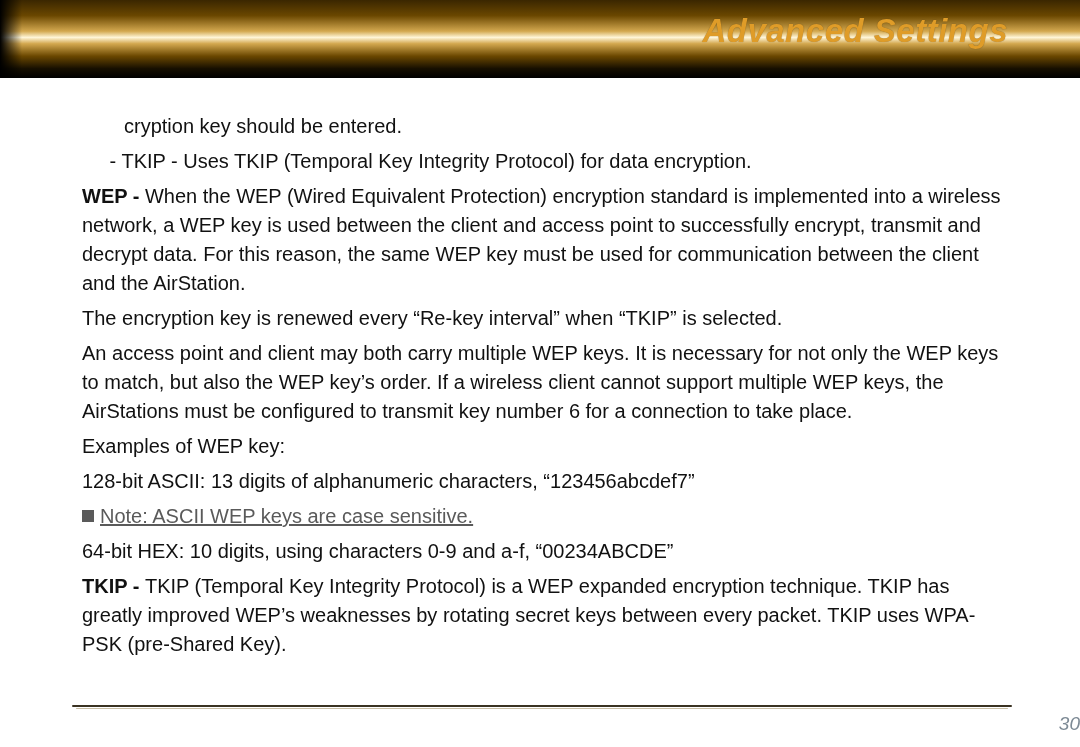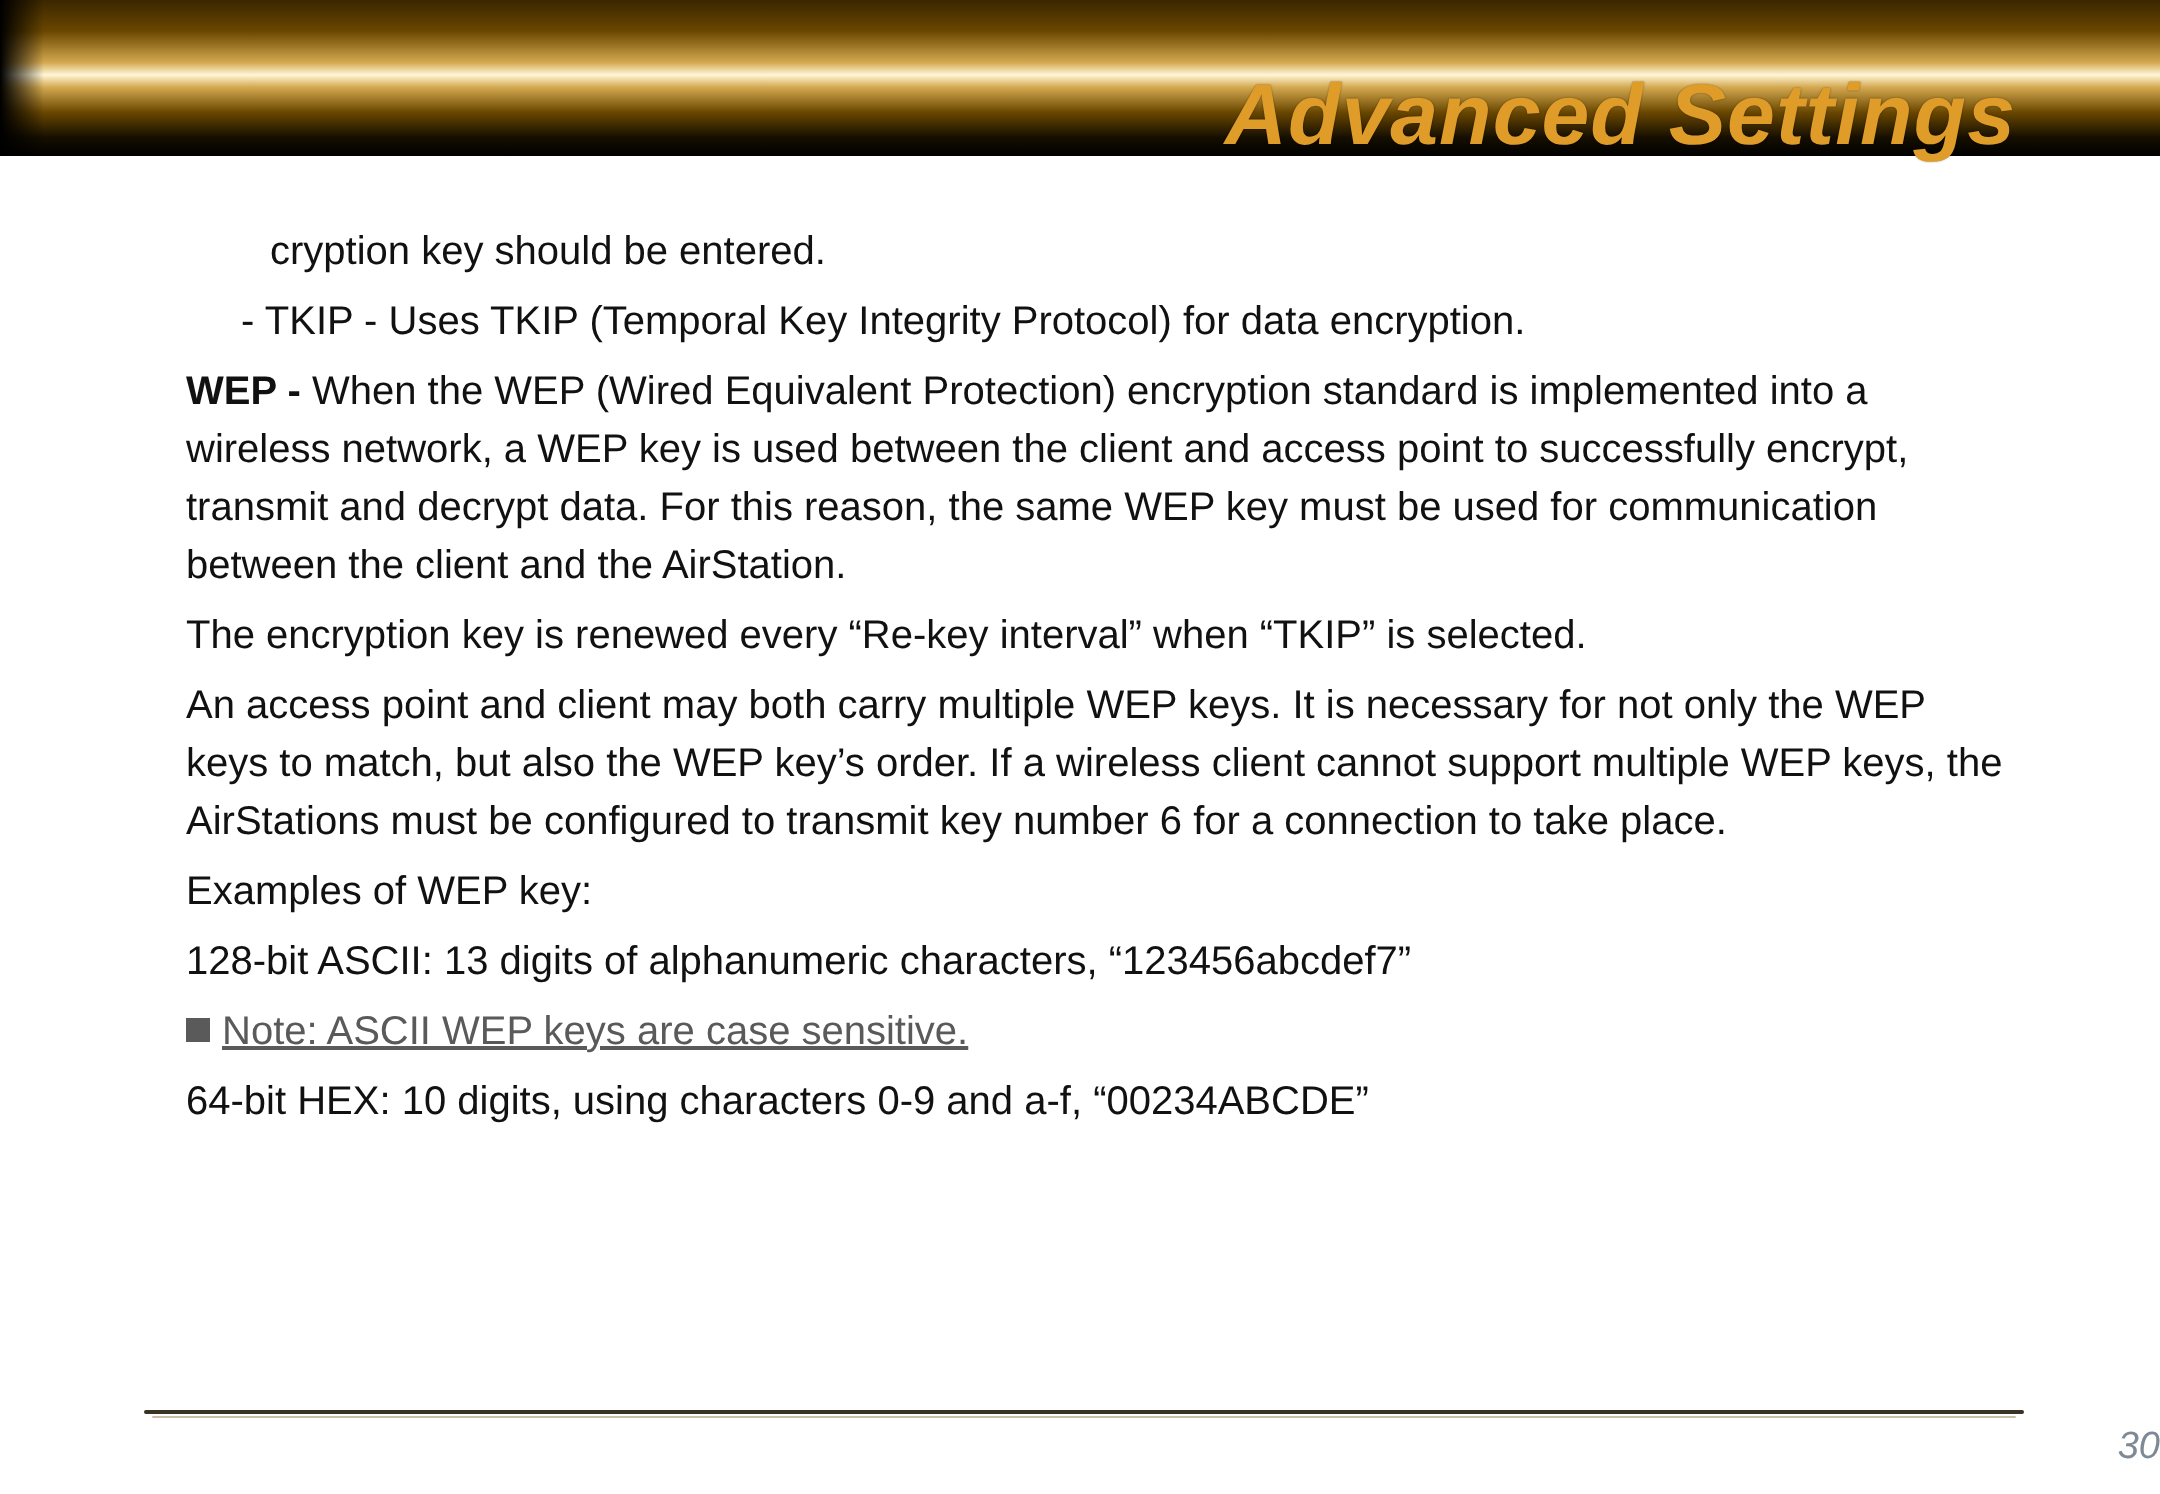--- a/index.html
+++ b/index.html
@@ -38,35 +38,34 @@
     width: 22px;
     height: 100%;
     background: linear-gradient(to right, #000 0%, rgba(0,0,0,0) 100%);
   }
   .header-title {
     position: absolute;
     right: 72px;
     top: 12px;
     font-style: italic;
     font-weight: bold;
-    font-size: 43px;
+    font-size: 33px;
     letter-spacing: 0.5px;
     color: #df9c28;
     text-shadow: 0 0 1px rgba(0,0,0,0.4);
     white-space: nowrap;
-    margin-top: 22px;
   }
   .content {
     padding: 34px 72px 0 78px;
     font-size: 20px;
     line-height: 1.45;
     color: #111;
   }
   .content p {
-    margin: 0 0 6px 15px;
+    margin: 0 0 6px 4px;
   }
   .indent-a { padding-left: 42px; }
   .indent-b { padding-left: 22px; }
   .note-line {
     color: #5a5a5a;
     margin: 4px 0 4px 0;
     text-decoration: underline;
   }
   .note-square {
     display: inline-block;
@@ -141,20 +140,23 @@
 
     <p>128-bit ASCII:  13 digits of alphanumeric characters, “123456abcdef7”</p>
 
     <p class="note-line">
       <span class="note-square"></span><span>Note:  ASCII WEP keys are case sensitive.</span>
     </p>
 
     <p>64-bit HEX:  10 digits, using characters 0-9 and a-f, “00234ABCDE”</p>
 
 
+    <p>
+      <span class="bold">TKIP - </span><span>TKIP (Temporal Key Integrity Protocol) is a WEP expanded encryption technique. TKIP has greatly improved WEP’s weaknesses by rotating secret keys between every packet.  TKIP uses WPA-PSK (pre-Shared Key).</span>
+    </p>
 
   </div>
 
   <div class="footer-rule">
     <div class="line-dark"></div>
     <div class="line-light"></div>
   </div>
 
   <div class="page-number">30</div>
 

